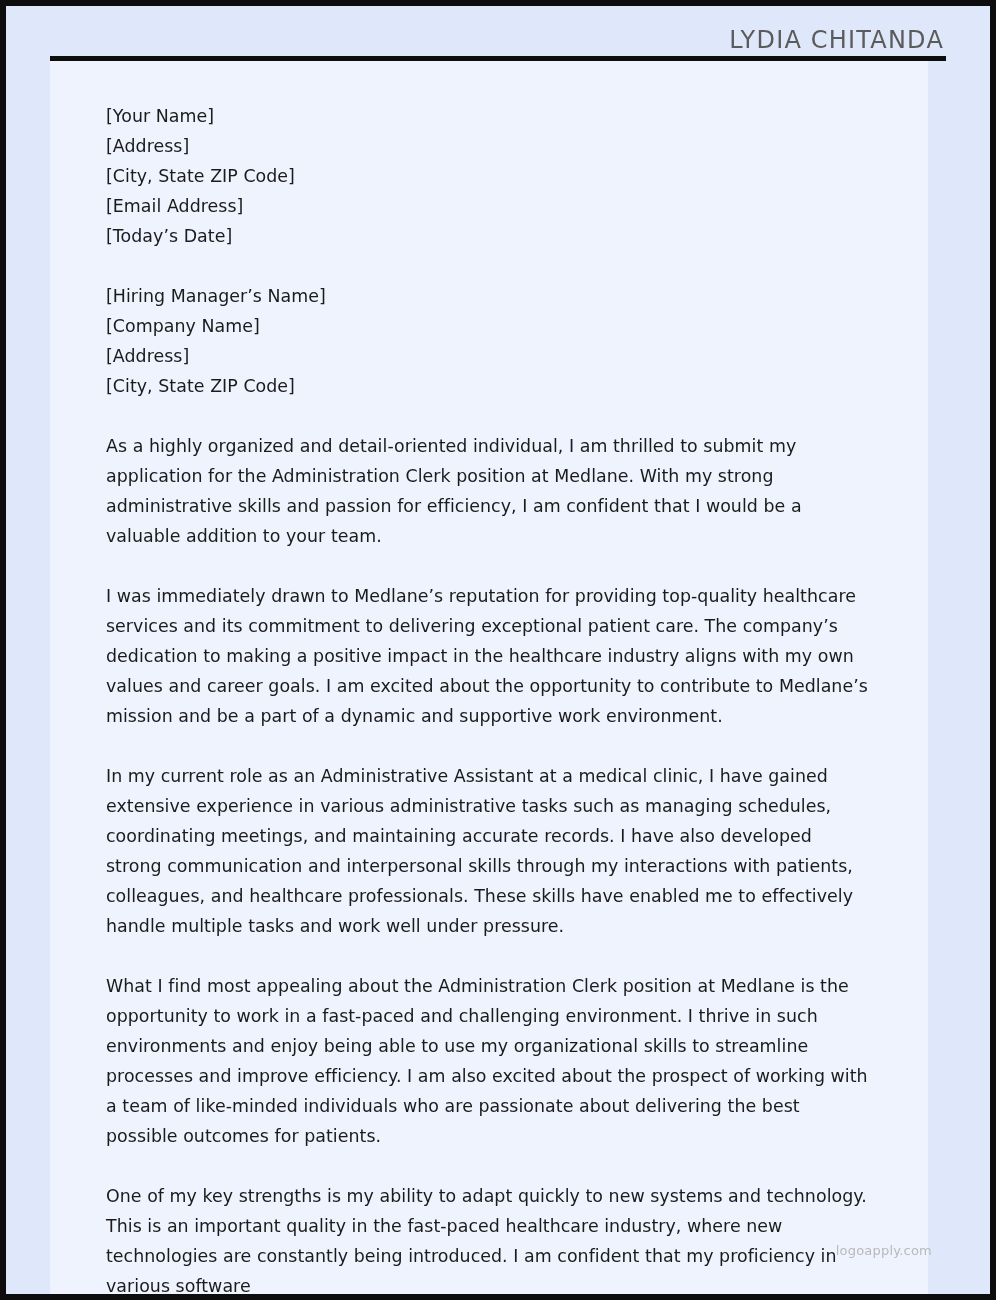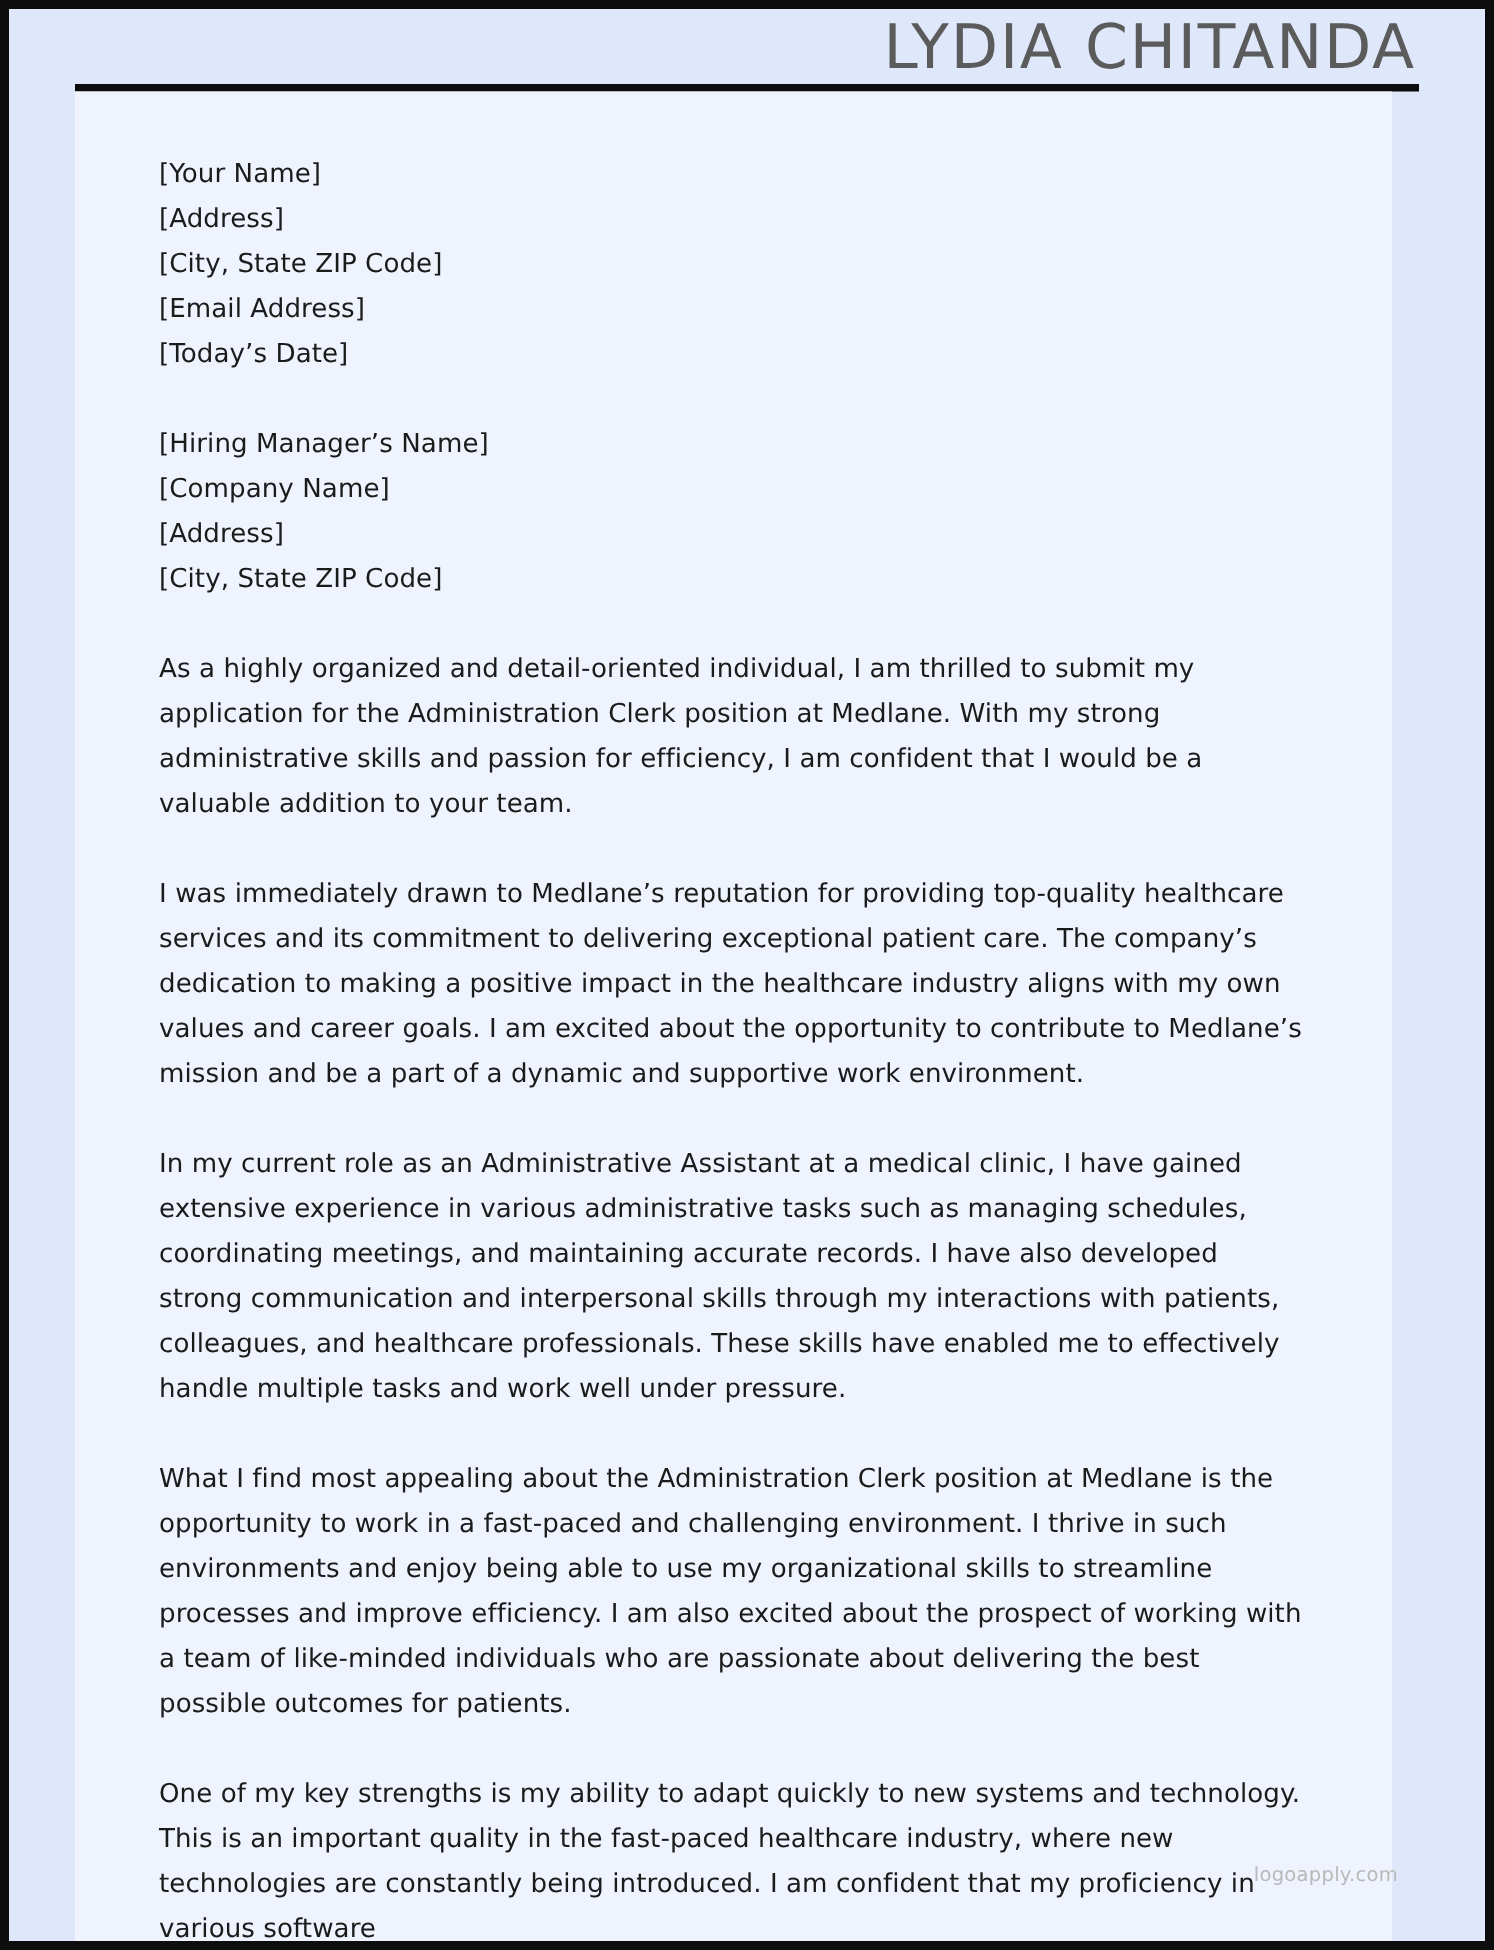--- a/index.html
+++ b/index.html
@@ -29,21 +29,21 @@
     top: 0;
     height: 46px;
     display: flex;
     align-items: flex-end;
     justify-content: flex-end;
     padding-right: 46px;
     box-sizing: border-box;
   }
   .header-name {
     font-family: "DejaVu Sans", sans-serif;
-    font-size: 41px;
+    font-size: 24px;
     letter-spacing: 1.2px;
     color: #5b5b5b;
     line-height: 1;
     white-space: nowrap;
     font-weight: 400;
   }
   .rule {
     position: absolute;
     left: 44px;
     right: 44px;

